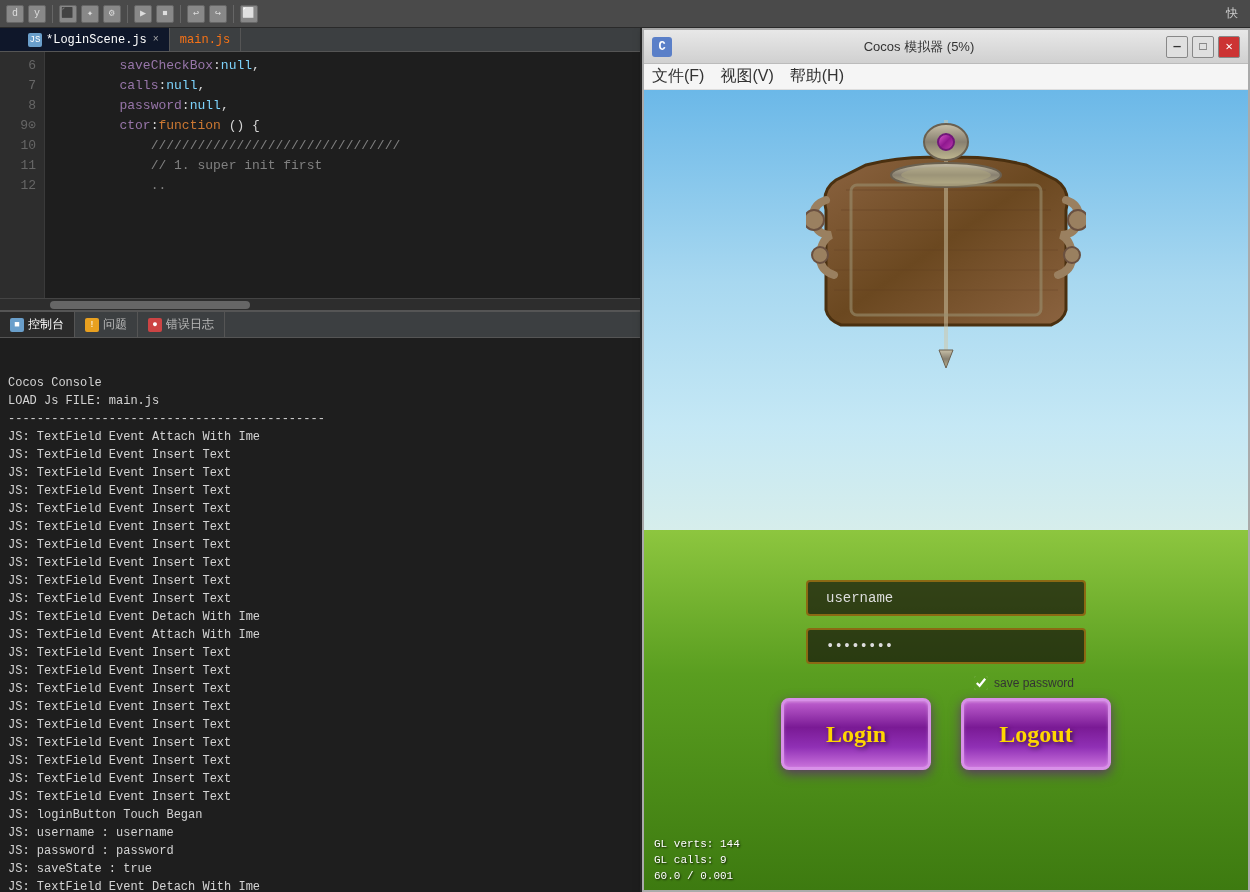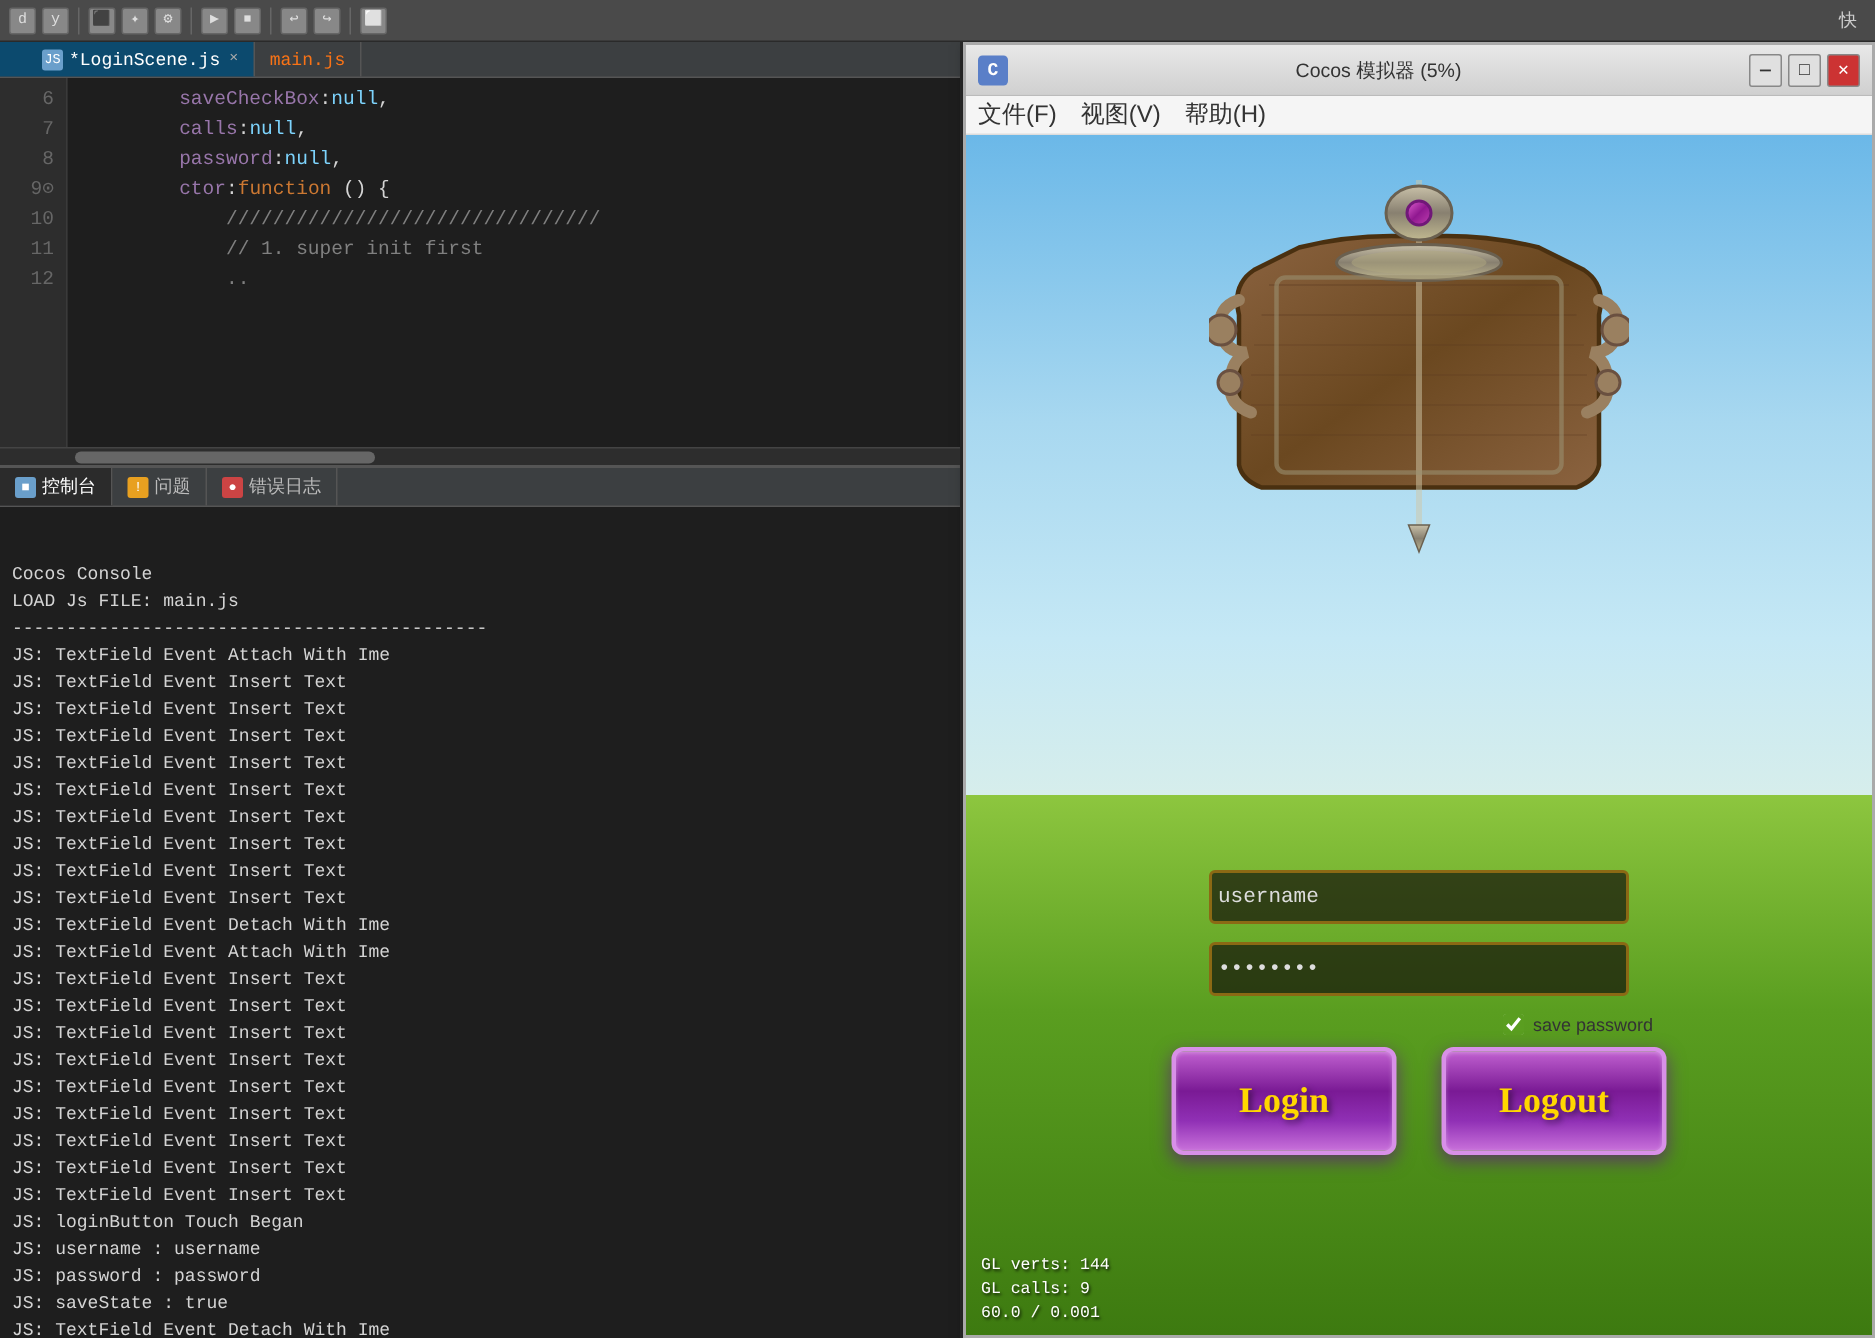--- a/index.html
+++ b/index.html
@@ -89,21 +89,21 @@
       align-items: center;
       padding: 0 10px;
       font-size: 12px;
       color: #f97316;
       border-right: 1px solid #555;
       cursor: pointer;
       white-space: nowrap;
       gap: 4px;
     }
     .tab.active {
-      background: #0c4a6e;
+      background: #0f172a;
       color: #fff;
       padding-left: 28px;
     }
     .tab-icon {
       width: 14px;
       height: 14px;
       background: #6a9fcb;
       border-radius: 2px;
       display: inline-flex;
       align-items: center;
@@ -364,31 +364,31 @@
     }
 
     .game-input {
       width: 280px;
       height: 36px;
       background: rgba(20, 15, 10, 0.7);
       border: 2px solid #8b6914;
       border-radius: 4px;
       color: #ddd;
       font-size: 14px;
-      padding: 0 4px;
+      padding: 0 18px;
       font-family: 'Courier New', monospace;
       outline: none;
     }
 
     .save-password-row {
       display: flex;
       align-items: center;
       gap: 6px;
       align-self: flex-end;
-      margin-right: 4px;
+      margin-right: 32px;
     }
     .save-checkbox {
       width: 14px;
       height: 14px;
       accent-color: #5a9e20;
     }
     .save-label {
       font-size: 12px;
       color: #333;
       font-family: 'Microsoft YaHei', sans-serif;

